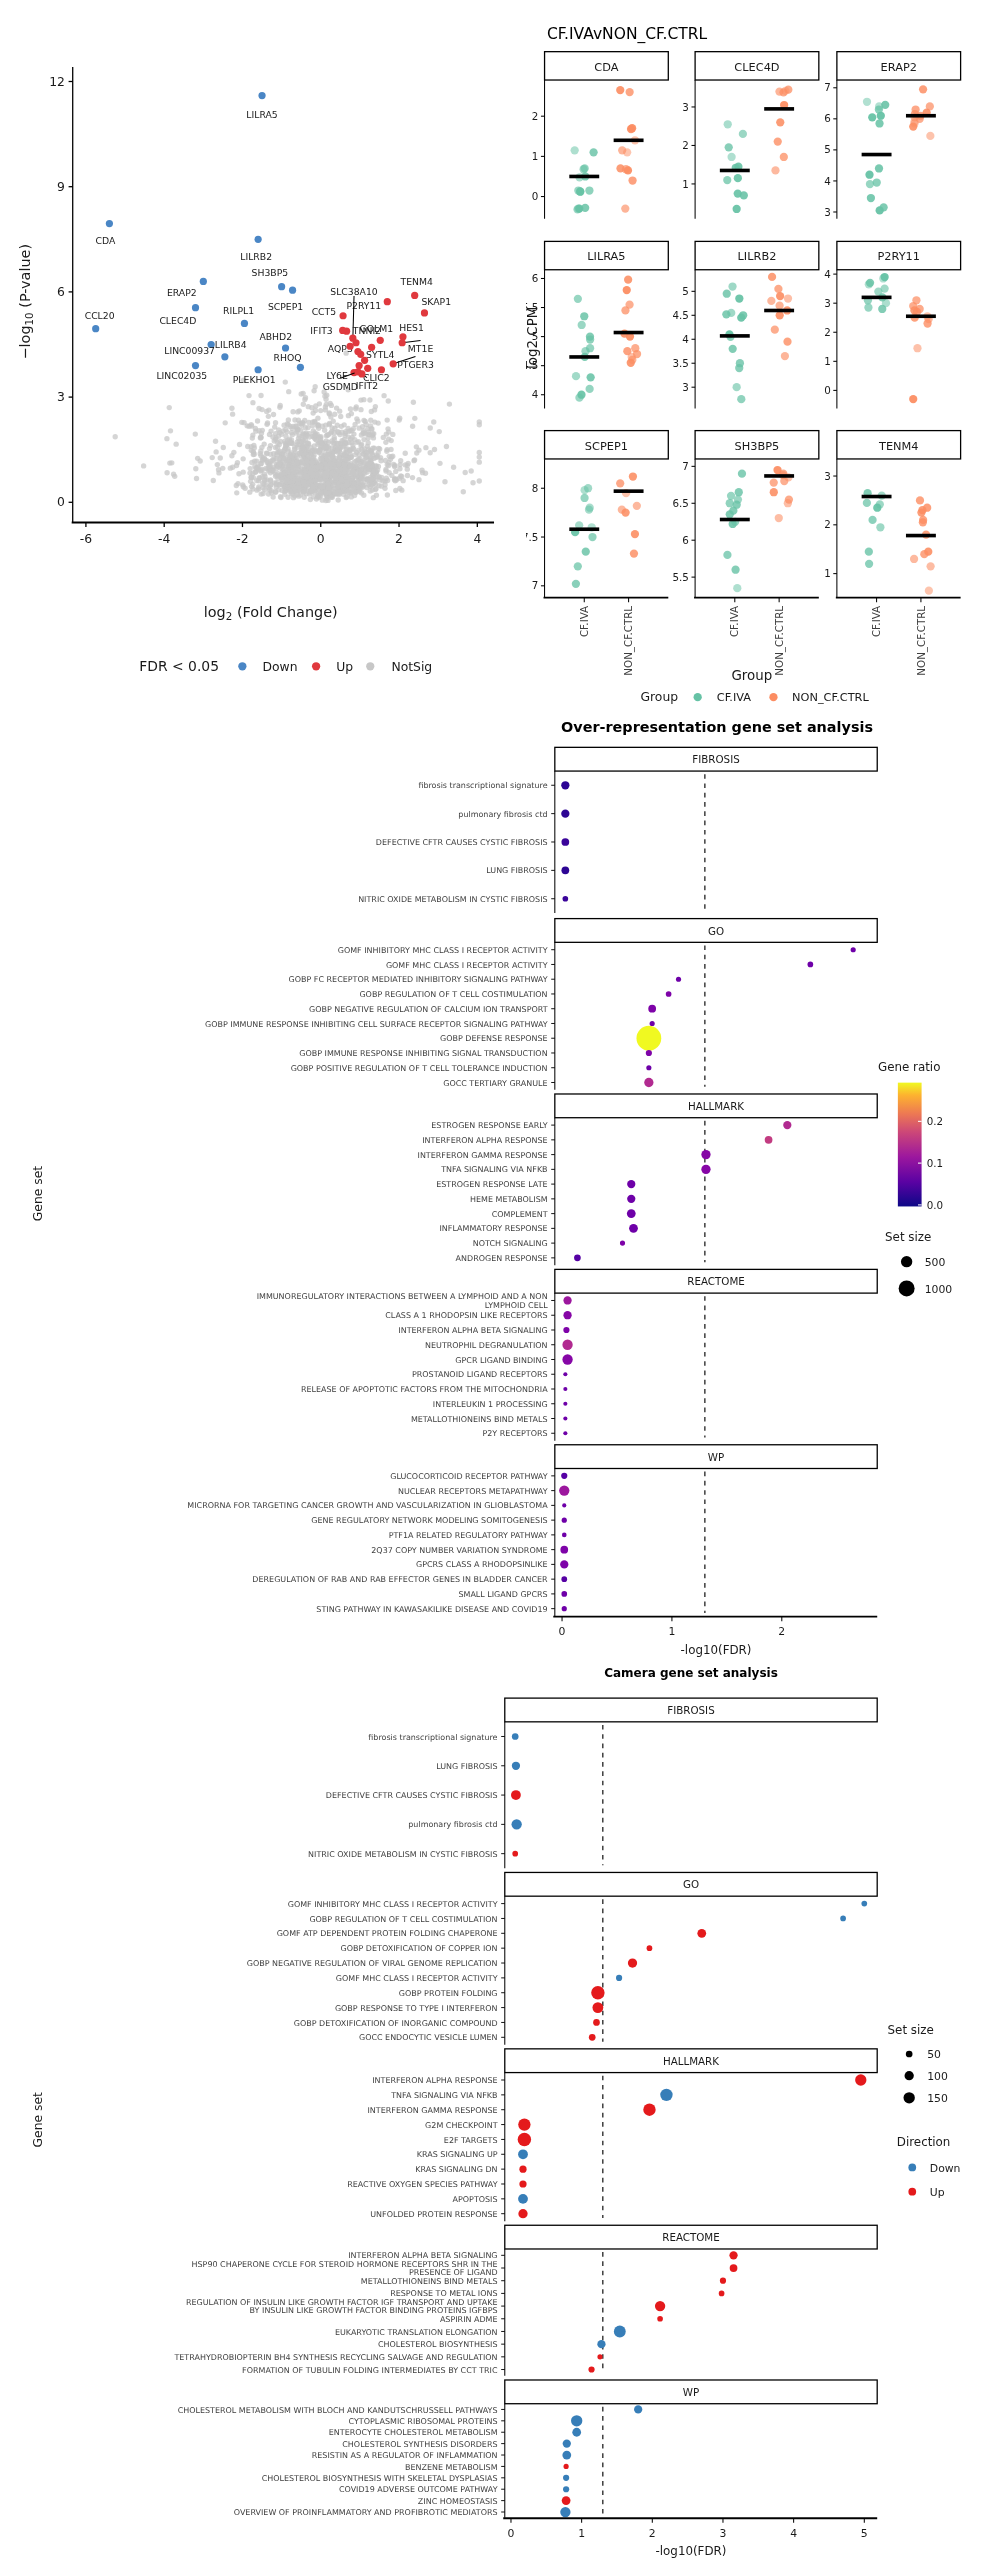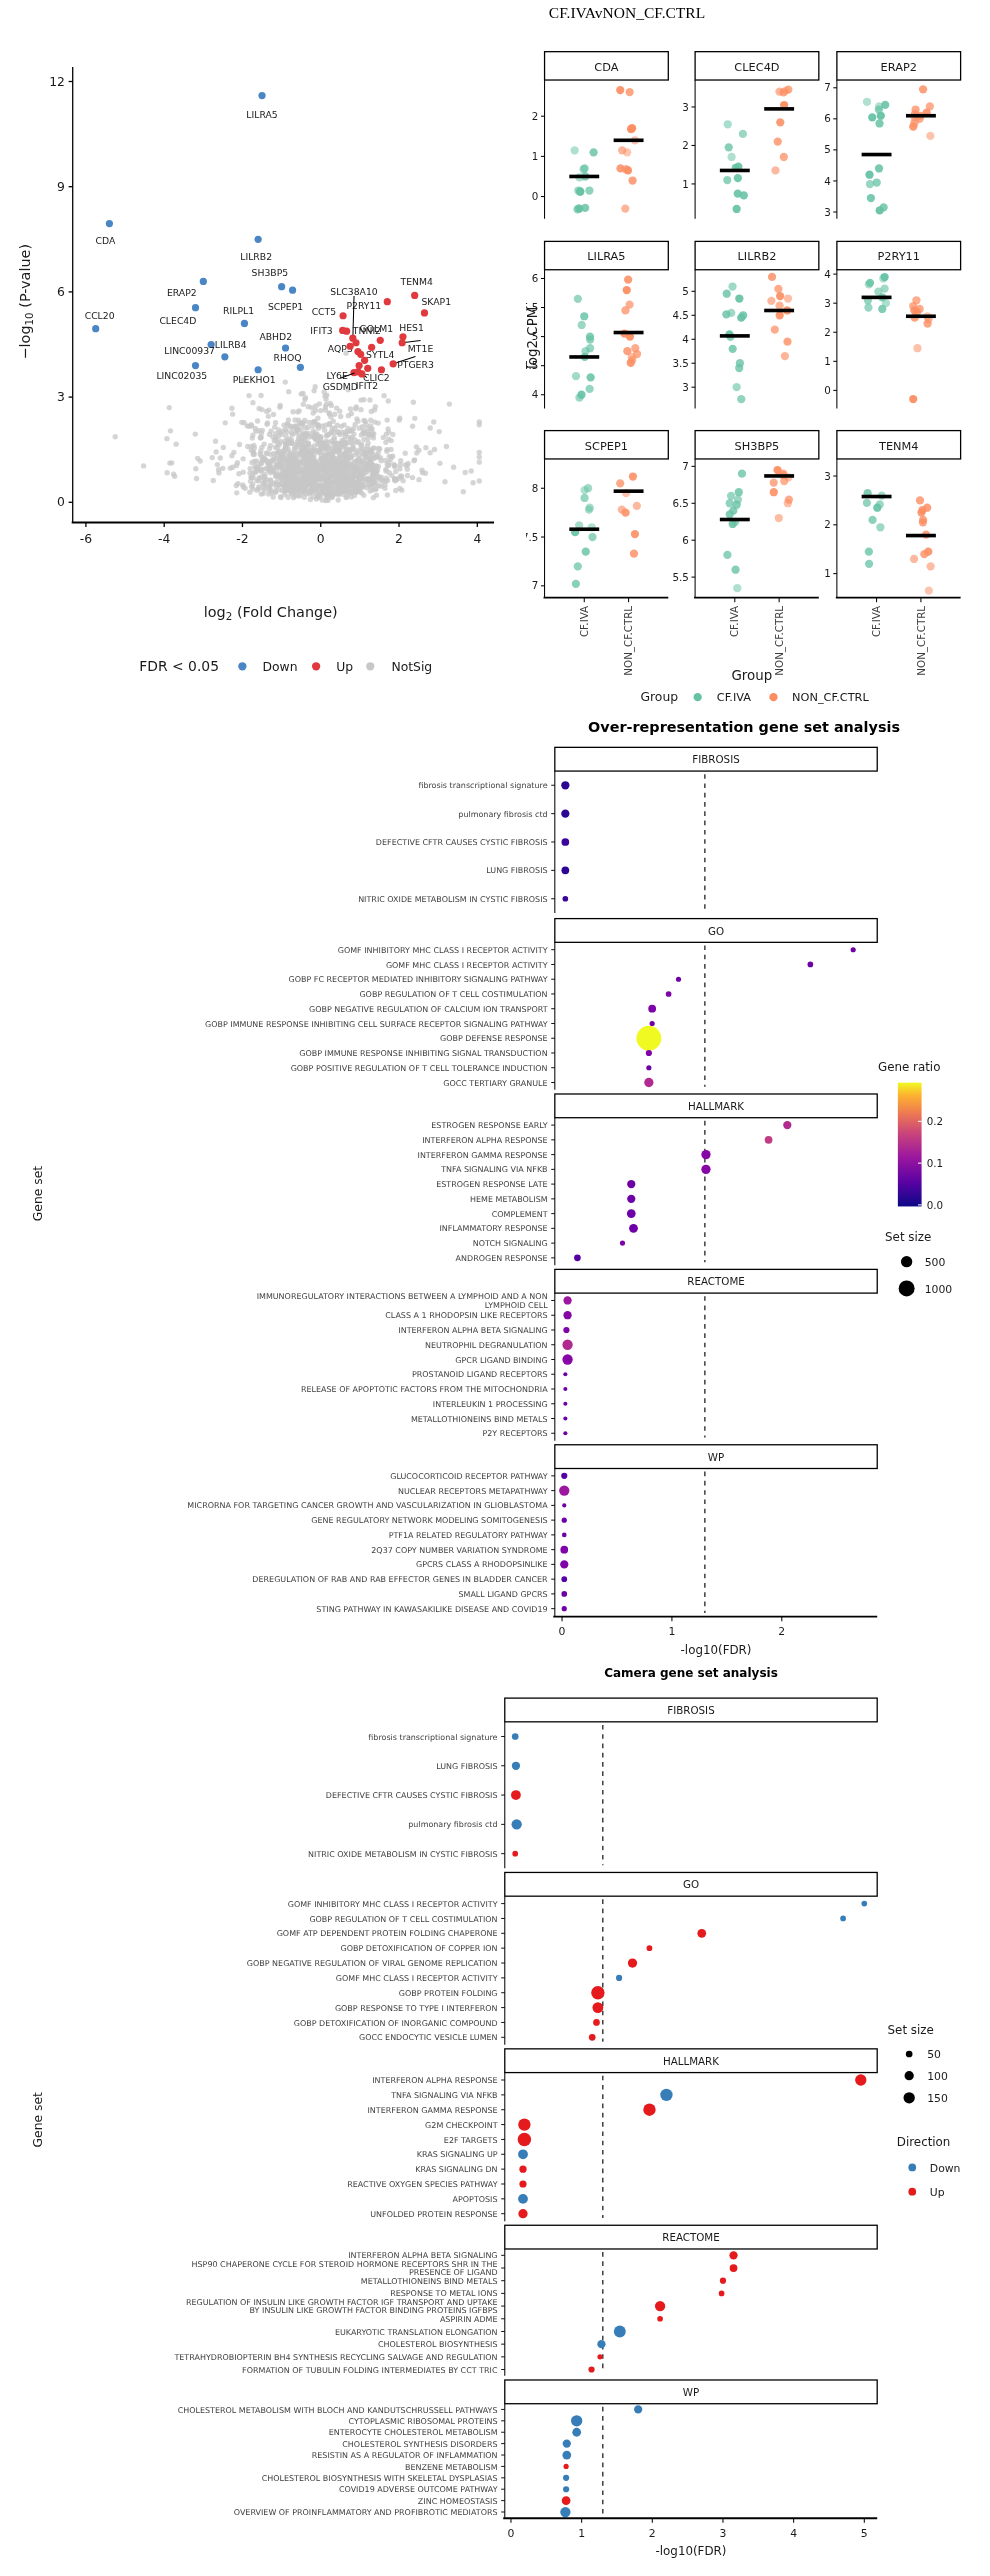--- a/index.html
+++ b/index.html
@@ -2442,16 +2442,16 @@
     <text x="1797" y="810" font-size="21" text-anchor="start" fill="#1a1a1a" font-family="DejaVu Sans, Liberation Sans, sans-serif">100</text>
     <circle cx="1762" cy="845" r="11" fill="#000"></circle>
     <text x="1797" y="853" font-size="21" text-anchor="start" fill="#1a1a1a" font-family="DejaVu Sans, Liberation Sans, sans-serif">150</text>
     <text x="1790" y="938" font-size="23" text-anchor="middle" fill="#1a1a1a" font-family="DejaVu Sans, Liberation Sans, sans-serif">Direction</text>
     <circle cx="1768" cy="980" r="7.5" fill="#377eb8"></circle>
     <text x="1802" y="988" font-size="21" text-anchor="start" fill="#1a1a1a" font-family="DejaVu Sans, Liberation Sans, sans-serif">Down</text>
     <circle cx="1768" cy="1027" r="7.5" fill="#e41a1c"></circle>
     <text x="1802" y="1035" font-size="21" text-anchor="start" fill="#1a1a1a" font-family="DejaVu Sans, Liberation Sans, sans-serif">Up</text>
   </svg>
 
-<div class="fig-title" style="left:627px;top:4px;font-size:15.5px;font-weight:400;font-family:Liberation Serif, serif;">CF.IVAvNON_CF.CTRL</div>
-<div class="fig-title" style="left:744px;top:719px;font-size:14.4px;">Over-representation gene set analysis</div>
+<div class="fig-title" style="left:627px;top:25px;font-size:15.5px;font-weight:400;">CF.IVAvNON_CF.CTRL</div>
+<div class="fig-title" style="left:717px;top:719px;font-size:14.4px;">Over-representation gene set analysis</div>
 <div class="fig-title" style="left:691px;top:1666px;font-size:12px;">Camera gene set analysis</div>
 
 
 </body></html>

